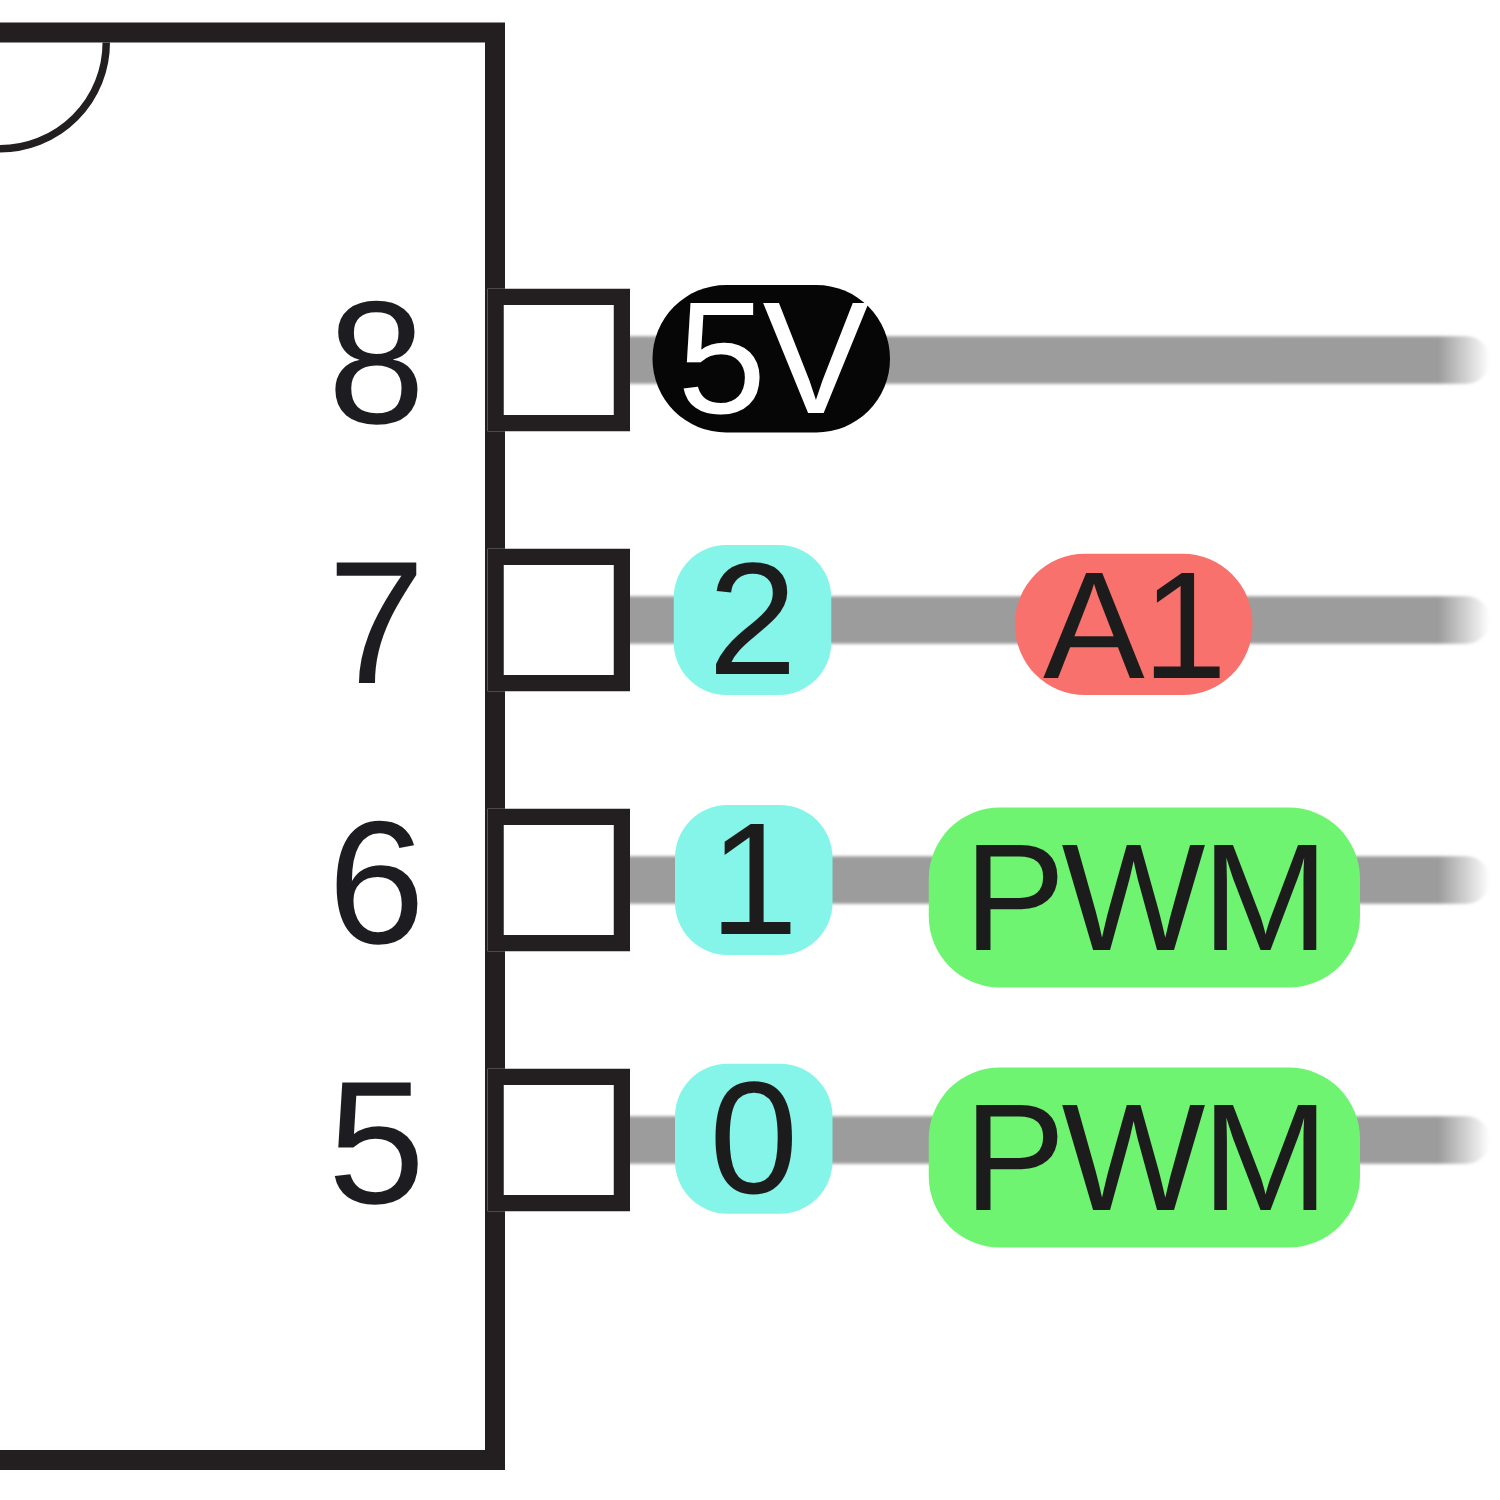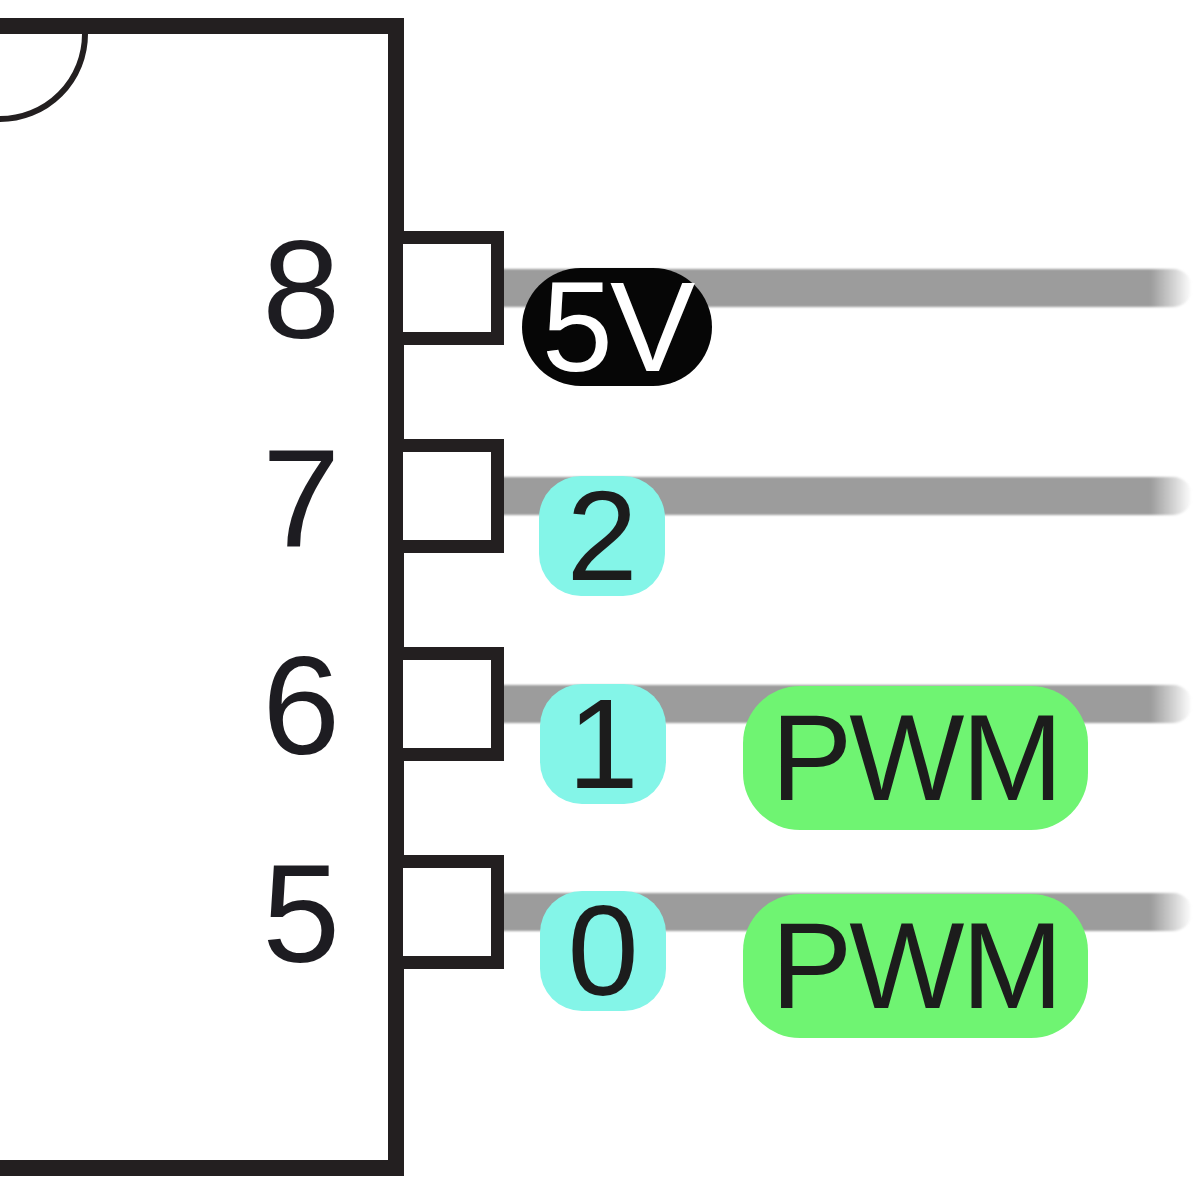--- a/index.html
+++ b/index.html
@@ -101,21 +101,20 @@
   
   .badge {
     position: absolute;
     display: flex;
     align-items: center;
     justify-content: center;
     box-sizing: border-box;
     line-height: 1;
     z-index: 4;
     color: var(--badge_text, #1c1c1c);
-    margin-top: 40px;
   }
   .badge-power {
     left: 522px; top: 228px;
     width: 190px; height: 118px;
     border-radius: 59px;
     background: var(--badge_black, #060606);
     color: var(--badge_black_text, #ffffff);
     font-size: 128px;
     letter-spacing: -3px;
   }
@@ -167,20 +166,21 @@
   <div class="pin-pad pad-5"></div>
 
   <div class="wire wire-8"></div>
   <div class="wire wire-7"></div>
   <div class="wire wire-6"></div>
   <div class="wire wire-5"></div>
 
   <div class="badge badge-power">5V</div>
 
   <div class="badge badge-cyan badge-pin2">2</div>
+  <div class="badge badge-analog">A1</div>
 
   <div class="badge badge-cyan badge-pin1">1</div>
   <div class="badge badge-pwm badge-pwm-6">PWM</div>
 
   <div class="badge badge-cyan badge-pin0">0</div>
   <div class="badge badge-pwm badge-pwm-5">PWM</div>
 
 </div>
 
 </body></html>

